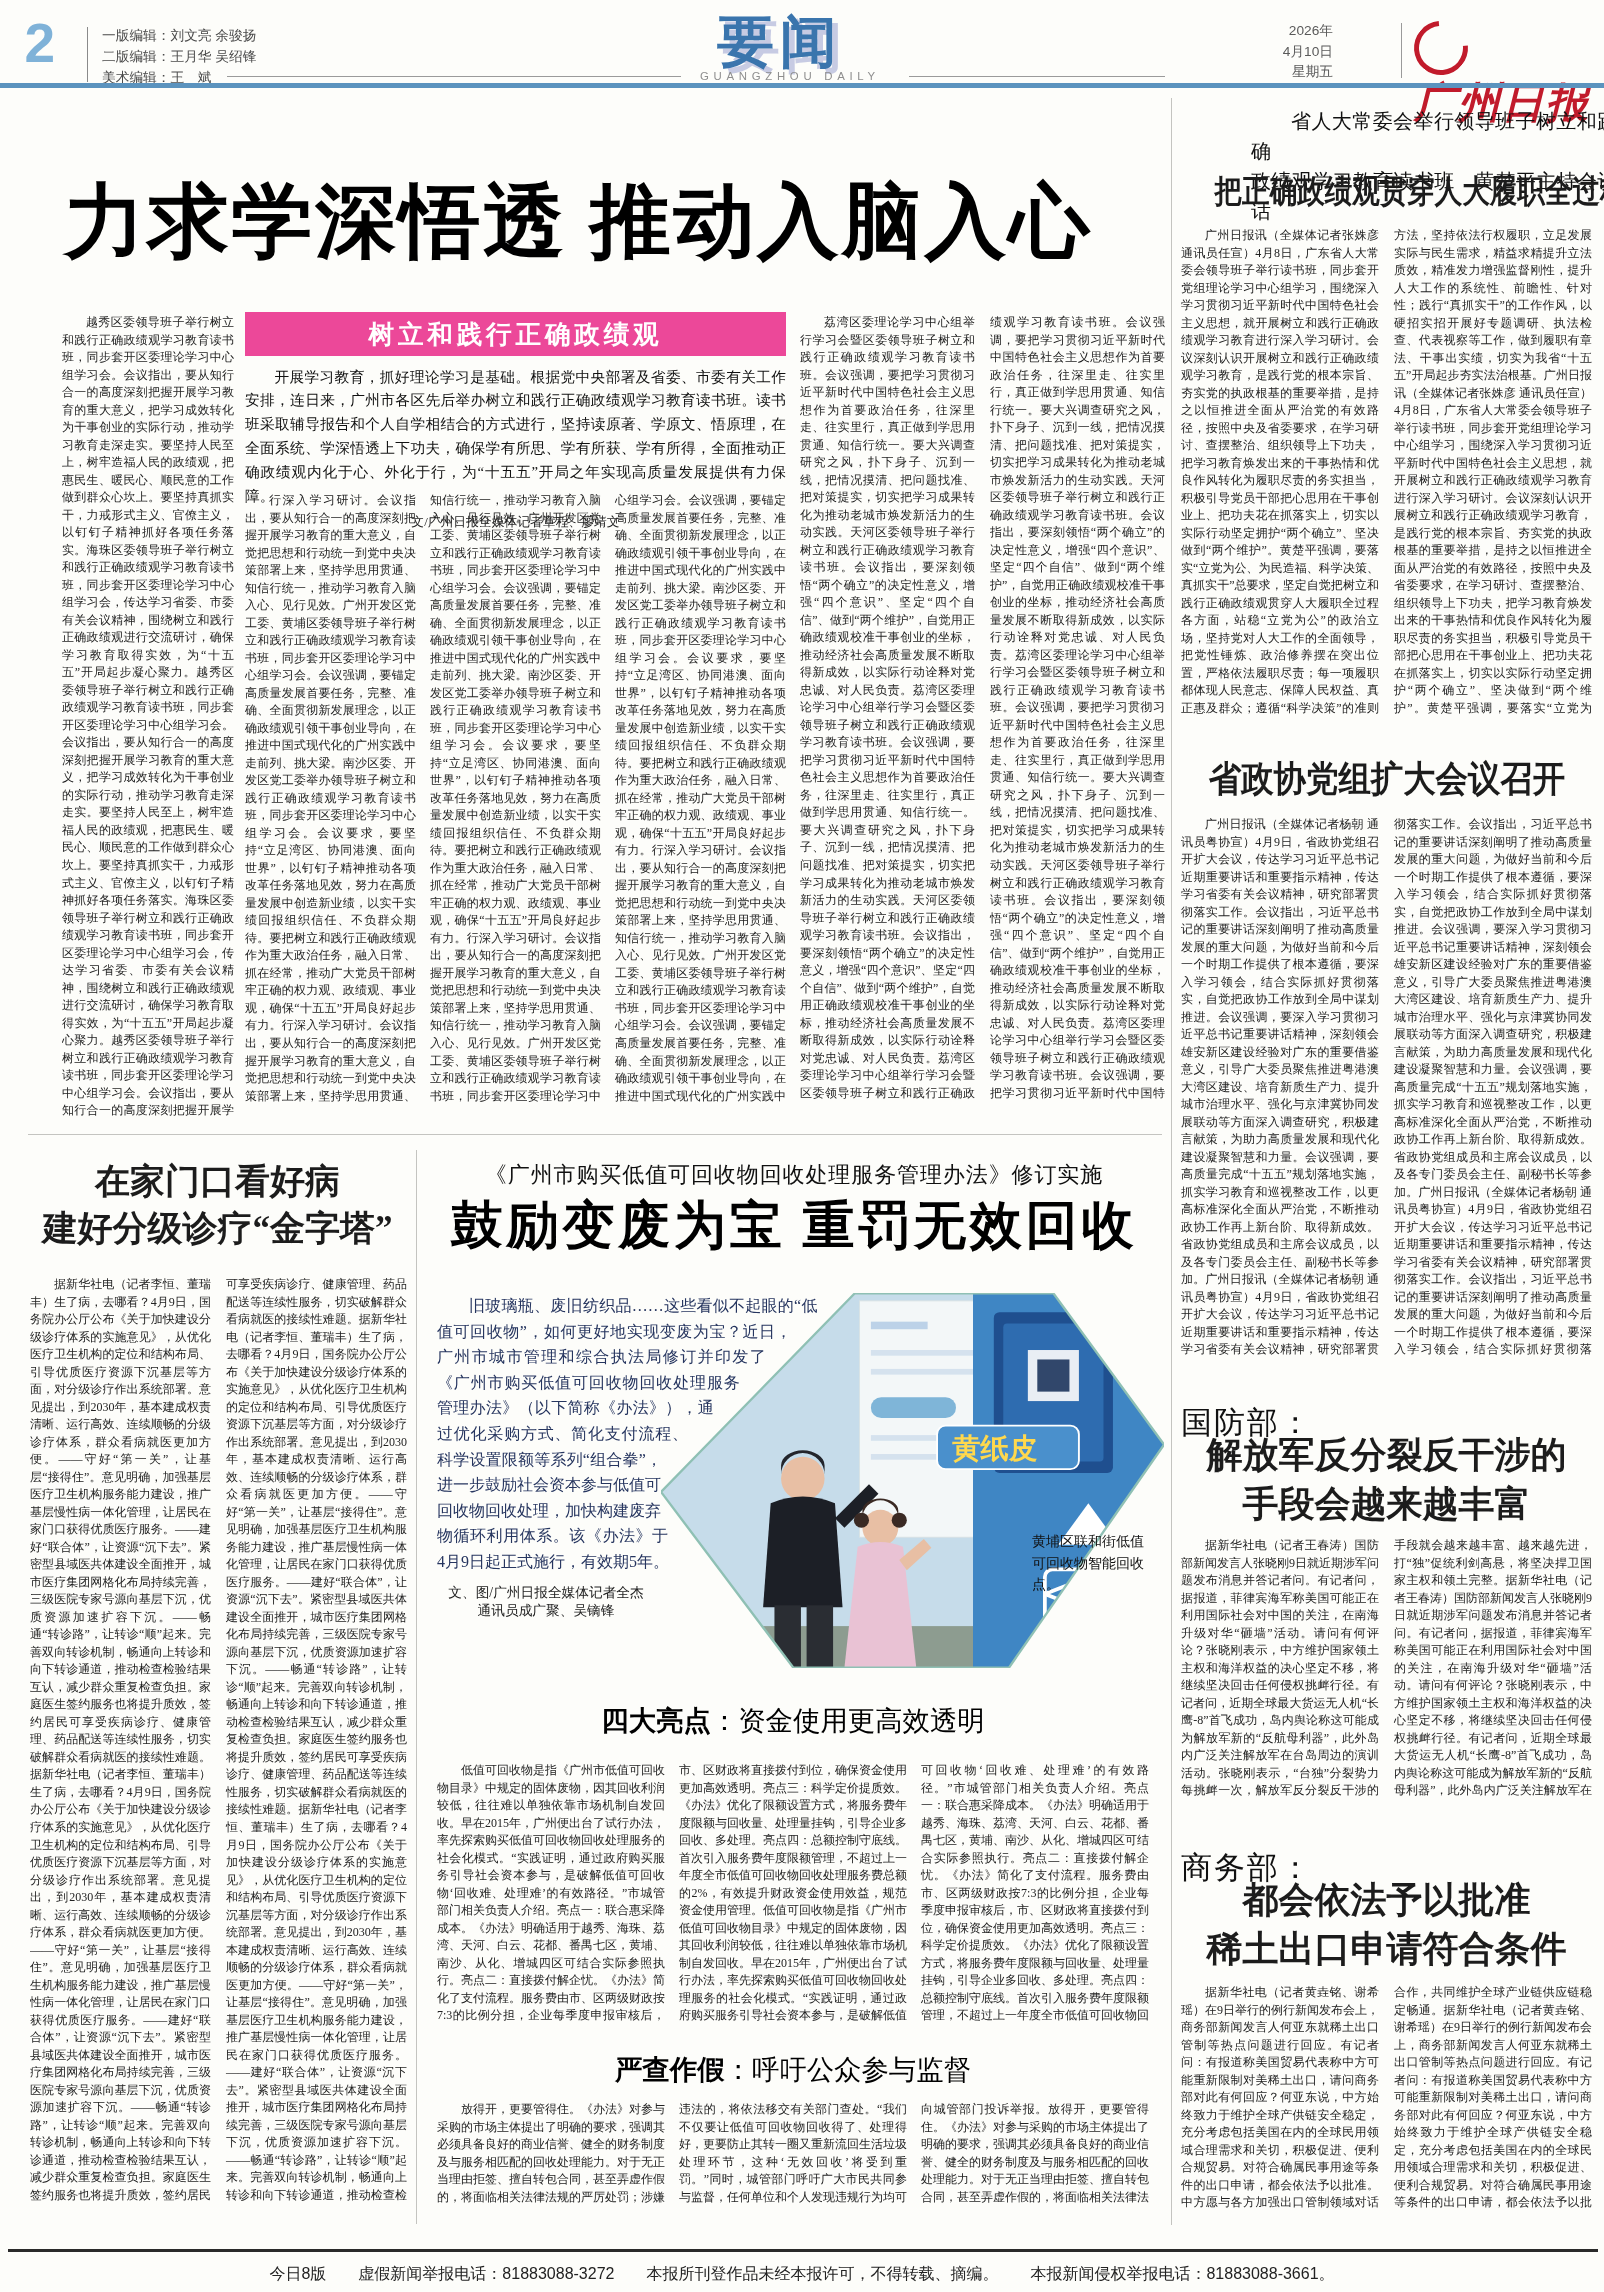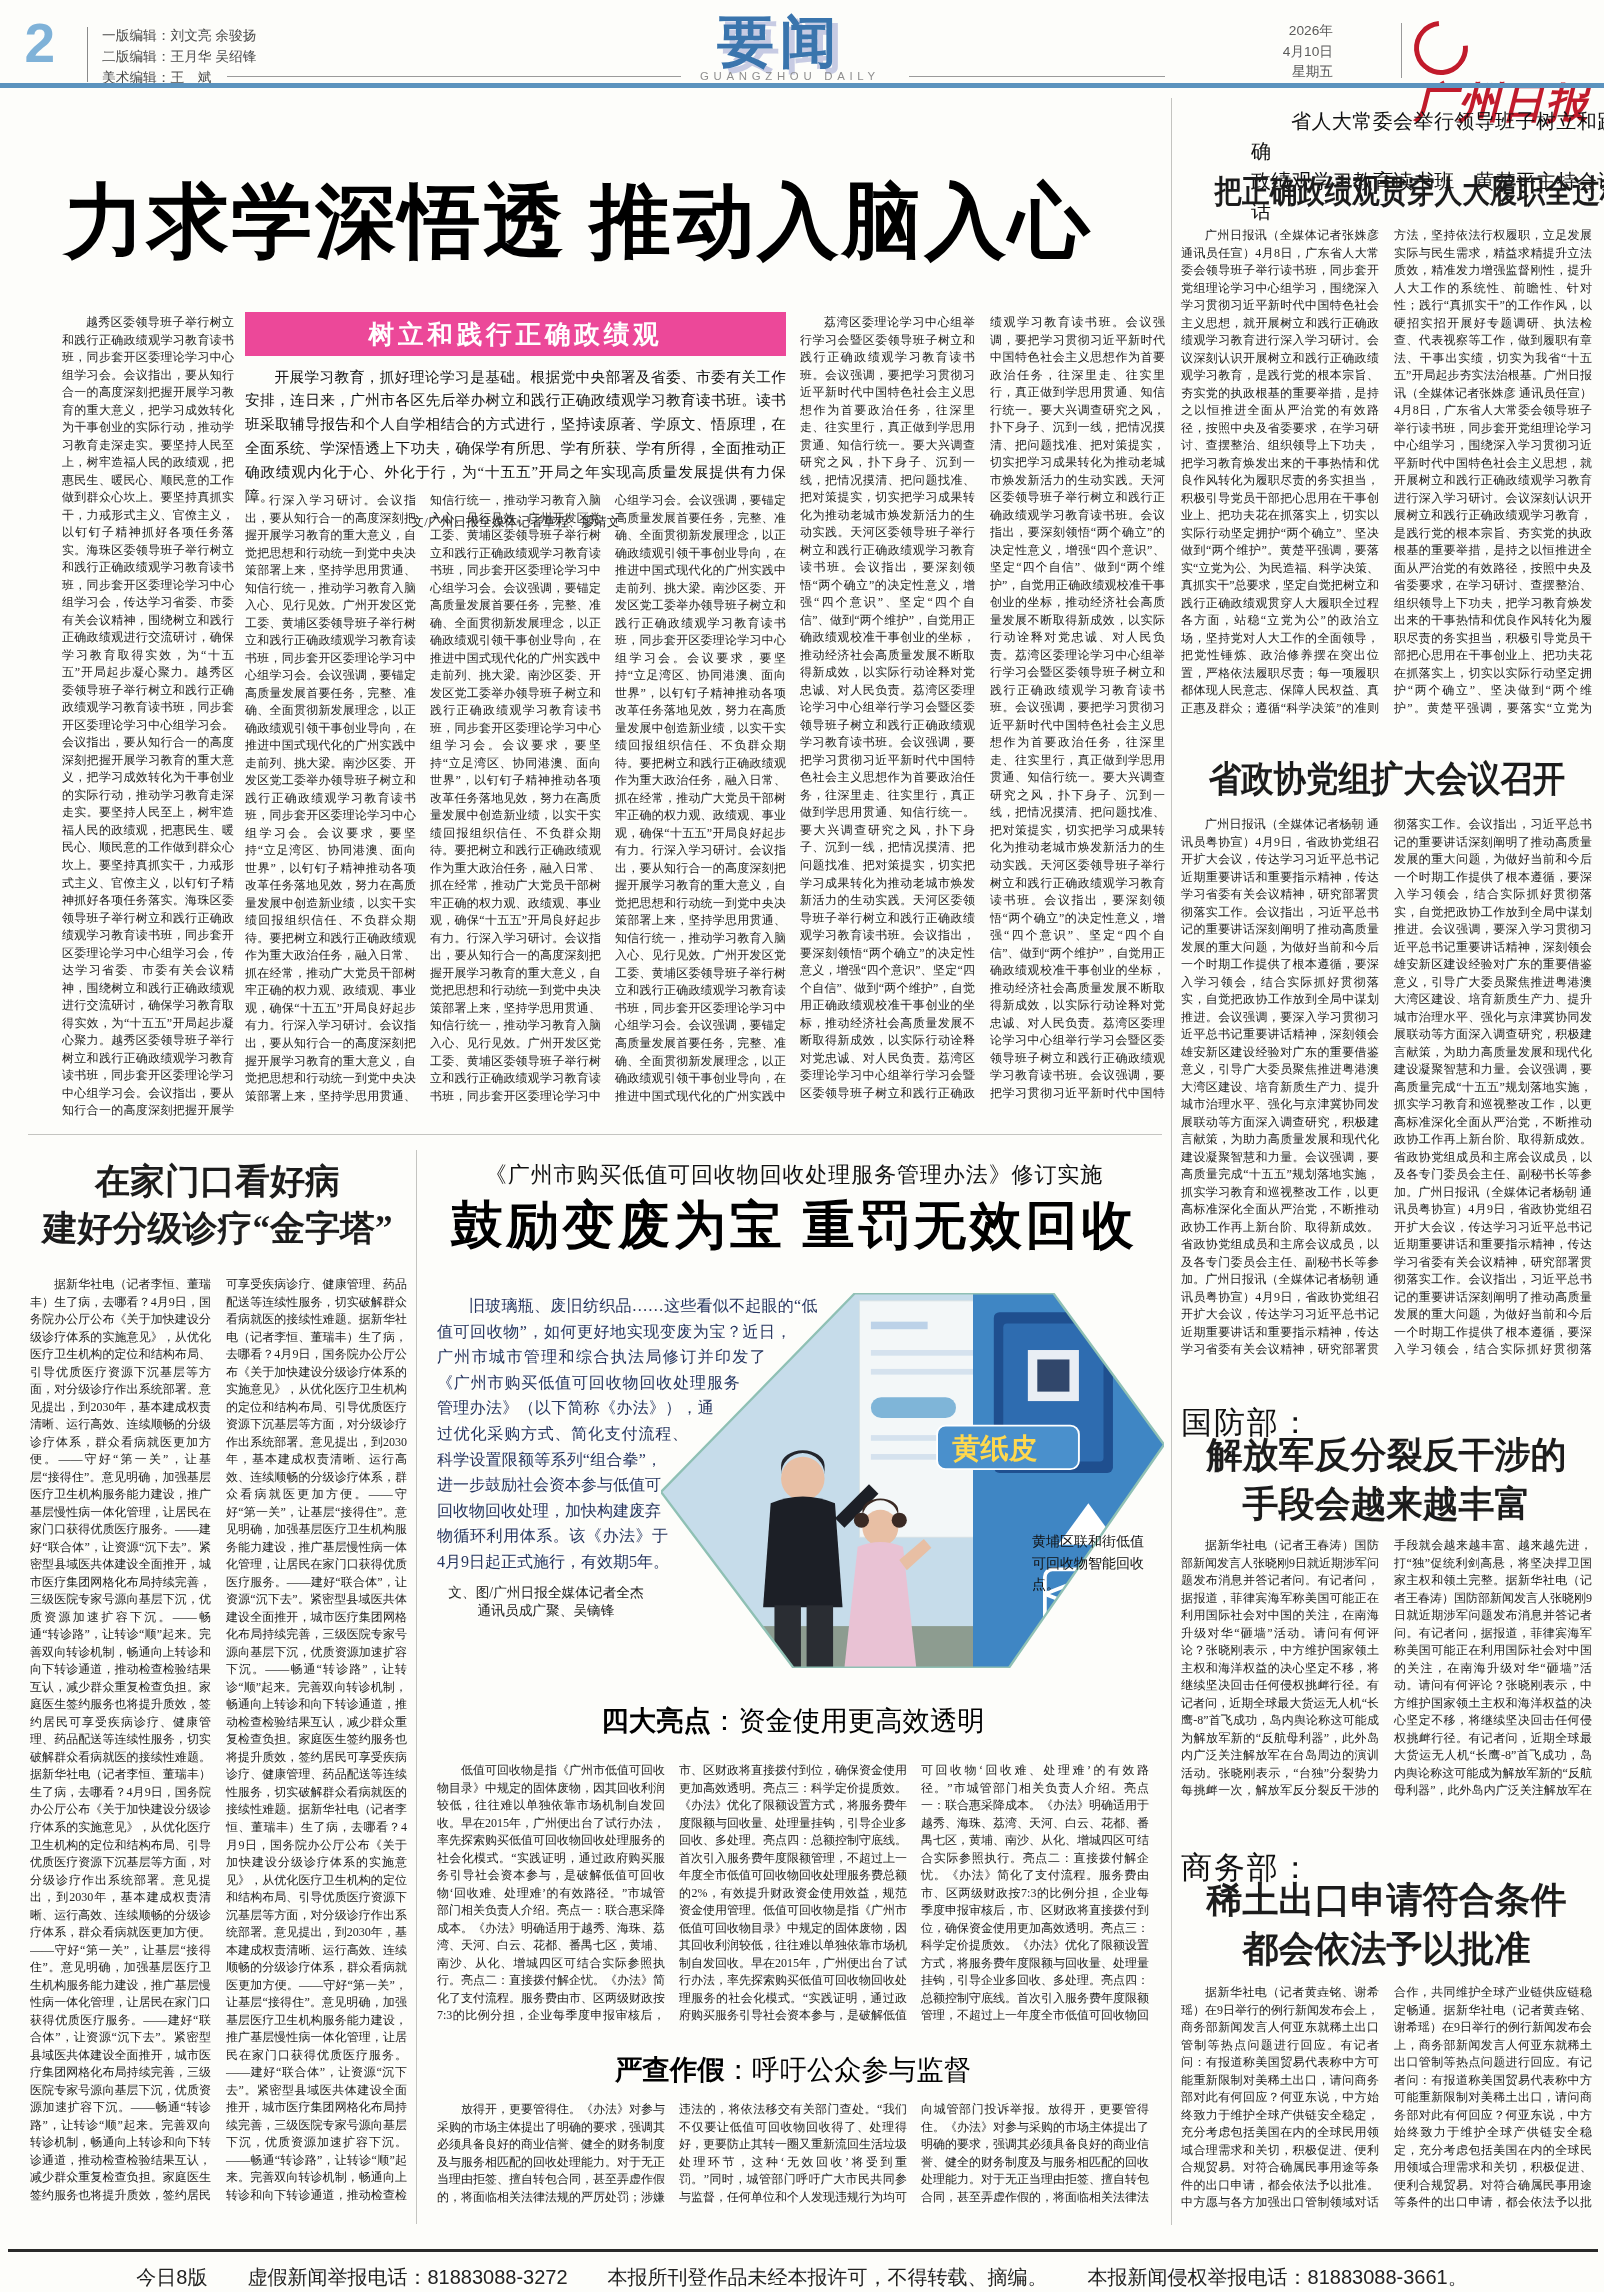--- a/index.html
+++ b/index.html
@@ -36,21 +36,21 @@
   .center{text-align:center;}
   .subhead2{font-size:36px;font-weight:bold;line-height:1.35;text-align:center;font-family:"Liberation Serif",serif;}
   .dept{font-size:31px;letter-spacing:1.9px;font-family:"Liberation Sans",sans-serif;color:#111;}
   .midkicker{font-size:22px;color:#111;text-align:center;letter-spacing:0.9px;font-family:"Liberation Sans",sans-serif;}
   .midhead{font-size:52px;font-weight:900;text-align:center;letter-spacing:3.8px;color:#000;
         font-family:"Liberation Serif",serif;white-space:nowrap;}
   .feature-intro{font-size:16px;line-height:1.6;text-align:justify;color:#26355f;text-indent:2em;}
   .secthead{font-size:27.4px;text-align:center;color:#000;font-family:"Liberation Sans",sans-serif;}
   .secthead b{font-weight:900;}
   .caption{font-size:14px;line-height:1.55;color:#111;}
-  .footer{font-size:20px;color:#222;text-align:center;font-family:"Liberation Sans",sans-serif;}
+  .footer{font-size:16px;color:#222;text-align:center;font-family:"Liberation Sans",sans-serif;}
 </style>
 </head>
 <body>
 
 <div class="page">
 
   <div class="abs pagenum" style="left:24.6px;top:11.4px;">2</div>
   <div class="abs vrule" style="left:87px;top:26.5px;height:55px;background:#8a8a8a;"></div>
   <div class="abs editors" style="left:102px;top:24.6px;">
     <div>一版编辑：刘文亮 余骏扬</div>
@@ -109,22 +109,22 @@
 
   <div class="abs dept" style="left:1181px;top:1402px;width:411px;">国防部：</div>
   <div class="abs subhead2" style="left:1181px;top:1431px;width:411px;">
     <div>解放军反分裂反干涉的</div>
     <div>手段会越来越丰富</div>
   </div>
   <div class="abs bodytxt cols2 fill" style="left:1181px;top:1537px;width:411px;height:267px;">据新华社电（记者王春涛）国防部新闻发言人张晓刚9日就近期涉军问题发布消息并答记者问。有记者问，据报道，菲律宾海军称美国可能正在利用国际社会对中国的关注，在南海升级对华“砸墙”活动。请问有何评论？张晓刚表示，中方维护国家领土主权和海洋权益的决心坚定不移，将继续坚决回击任何侵权挑衅行径。有记者问，近期全球最大货运无人机“长鹰-8”首飞成功，岛内舆论称这可能成为解放军新的“反航母利器”，此外岛内广泛关注解放军在台岛周边的演训活动。张晓刚表示，“台独”分裂势力每挑衅一次，解放军反分裂反干涉的手段就会越来越丰富、越来越先进，打“独”促统利剑高悬，将坚决捍卫国家主权和领土完整。据新华社电（记者王春涛）国防部新闻发言人张晓刚9日就近期涉军问题发布消息并答记者问。有记者问，据报道，菲律宾海军称美国可能正在利用国际社会对中国的关注，在南海升级对华“砸墙”活动。请问有何评论？张晓刚表示，中方维护国家领土主权和海洋权益的决心坚定不移，将继续坚决回击任何侵权挑衅行径。有记者问，近期全球最大货运无人机“长鹰-8”首飞成功，岛内舆论称这可能成为解放军新的“反航母利器”，此外岛内广泛关注解放军在台岛周边的演训活动。张晓刚表示，“台独”分裂势力每挑衅一次，解放军反分裂反干涉的手段就会越来越丰富、越来越先进，打“独”促统利剑高悬，将坚决捍卫国家主权和领土完整。</div>
 
   <div class="abs dept" style="left:1181px;top:1847px;width:411px;">商务部：</div>
   <div class="abs subhead2" style="left:1181px;top:1876px;width:411px;">
+    <div>都会依法予以批准</div>
     <div>稀土出口申请符合条件</div>
-    <div>都会依法予以批准</div>
   </div>
   <div class="abs bodytxt cols2 fill" style="left:1181px;top:1984px;width:411px;height:237px;">据新华社电（记者黄垚铭、谢希瑶）在9日举行的例行新闻发布会上，商务部新闻发言人何亚东就稀土出口管制等热点问题进行回应。有记者问：有报道称美国贸易代表称中方可能重新限制对美稀土出口，请问商务部对此有何回应？何亚东说，中方始终致力于维护全球产供链安全稳定，充分考虑包括美国在内的全球民用领域合理需求和关切，积极促进、便利合规贸易。对符合确属民事用途等条件的出口申请，都会依法予以批准。中方愿与各方加强出口管制领域对话合作，共同维护全球产业链供应链稳定畅通。据新华社电（记者黄垚铭、谢希瑶）在9日举行的例行新闻发布会上，商务部新闻发言人何亚东就稀土出口管制等热点问题进行回应。有记者问：有报道称美国贸易代表称中方可能重新限制对美稀土出口，请问商务部对此有何回应？何亚东说，中方始终致力于维护全球产供链安全稳定，充分考虑包括美国在内的全球民用领域合理需求和关切，积极促进、便利合规贸易。对符合确属民事用途等条件的出口申请，都会依法予以批准。中方愿与各方加强出口管制领域对话合作，共同维护全球产业链供应链稳定畅通。</div>
 
   <div class="abs subhead2" style="left:28px;top:1158px;width:379px;font-size:35px;">
     <div>在家门口看好病</div>
     <div>建好分级诊疗“金字塔”</div>
   </div>
   <div class="abs bodytxt cols2 fill" style="left:30px;top:1276px;width:377px;height:944px;">据新华社电（记者李恒、董瑞丰）生了病，去哪看？4月9日，国务院办公厅公布《关于加快建设分级诊疗体系的实施意见》，从优化医疗卫生机构的定位和结构布局、引导优质医疗资源下沉基层等方面，对分级诊疗作出系统部署。意见提出，到2030年，基本建成权责清晰、运行高效、连续顺畅的分级诊疗体系，群众看病就医更加方便。——守好“第一关”，让基层“接得住”。意见明确，加强基层医疗卫生机构服务能力建设，推广基层慢性病一体化管理，让居民在家门口获得优质医疗服务。——建好“联合体”，让资源“沉下去”。紧密型县域医共体建设全面推开，城市医疗集团网格化布局持续完善，三级医院专家号源向基层下沉，优质资源加速扩容下沉。——畅通“转诊路”，让转诊“顺”起来。完善双向转诊机制，畅通向上转诊和向下转诊通道，推动检查检验结果互认，减少群众重复检查负担。家庭医生签约服务也将提升质效，签约居民可享受疾病诊疗、健康管理、药品配送等连续性服务，切实破解群众看病就医的接续性难题。据新华社电（记者李恒、董瑞丰）生了病，去哪看？4月9日，国务院办公厅公布《关于加快建设分级诊疗体系的实施意见》，从优化医疗卫生机构的定位和结构布局、引导优质医疗资源下沉基层等方面，对分级诊疗作出系统部署。意见提出，到2030年，基本建成权责清晰、运行高效、连续顺畅的分级诊疗体系，群众看病就医更加方便。——守好“第一关”，让基层“接得住”。意见明确，加强基层医疗卫生机构服务能力建设，推广基层慢性病一体化管理，让居民在家门口获得优质医疗服务。——建好“联合体”，让资源“沉下去”。紧密型县域医共体建设全面推开，城市医疗集团网格化布局持续完善，三级医院专家号源向基层下沉，优质资源加速扩容下沉。——畅通“转诊路”，让转诊“顺”起来。完善双向转诊机制，畅通向上转诊和向下转诊通道，推动检查检验结果互认，减少群众重复检查负担。家庭医生签约服务也将提升质效，签约居民可享受疾病诊疗、健康管理、药品配送等连续性服务，切实破解群众看病就医的接续性难题。据新华社电（记者李恒、董瑞丰）生了病，去哪看？4月9日，国务院办公厅公布《关于加快建设分级诊疗体系的实施意见》，从优化医疗卫生机构的定位和结构布局、引导优质医疗资源下沉基层等方面，对分级诊疗作出系统部署。意见提出，到2030年，基本建成权责清晰、运行高效、连续顺畅的分级诊疗体系，群众看病就医更加方便。——守好“第一关”，让基层“接得住”。意见明确，加强基层医疗卫生机构服务能力建设，推广基层慢性病一体化管理，让居民在家门口获得优质医疗服务。——建好“联合体”，让资源“沉下去”。紧密型县域医共体建设全面推开，城市医疗集团网格化布局持续完善，三级医院专家号源向基层下沉，优质资源加速扩容下沉。——畅通“转诊路”，让转诊“顺”起来。完善双向转诊机制，畅通向上转诊和向下转诊通道，推动检查检验结果互认，减少群众重复检查负担。家庭医生签约服务也将提升质效，签约居民可享受疾病诊疗、健康管理、药品配送等连续性服务，切实破解群众看病就医的接续性难题。据新华社电（记者李恒、董瑞丰）生了病，去哪看？4月9日，国务院办公厅公布《关于加快建设分级诊疗体系的实施意见》，从优化医疗卫生机构的定位和结构布局、引导优质医疗资源下沉基层等方面，对分级诊疗作出系统部署。意见提出，到2030年，基本建成权责清晰、运行高效、连续顺畅的分级诊疗体系，群众看病就医更加方便。——守好“第一关”，让基层“接得住”。意见明确，加强基层医疗卫生机构服务能力建设，推广基层慢性病一体化管理，让居民在家门口获得优质医疗服务。——建好“联合体”，让资源“沉下去”。紧密型县域医共体建设全面推开，城市医疗集团网格化布局持续完善，三级医院专家号源向基层下沉，优质资源加速扩容下沉。——畅通“转诊路”，让转诊“顺”起来。完善双向转诊机制，畅通向上转诊和向下转诊通道，推动检查检验结果互认，减少群众重复检查负担。家庭医生签约服务也将提升质效，签约居民可享受疾病诊疗、健康管理、药品配送等连续性服务，切实破解群众看病就医的接续性难题。</div>
 
   <div class="abs midkicker" style="left:426px;top:1160px;width:736px;">《广州市购买低值可回收物回收处理服务管理办法》修订实施</div>

